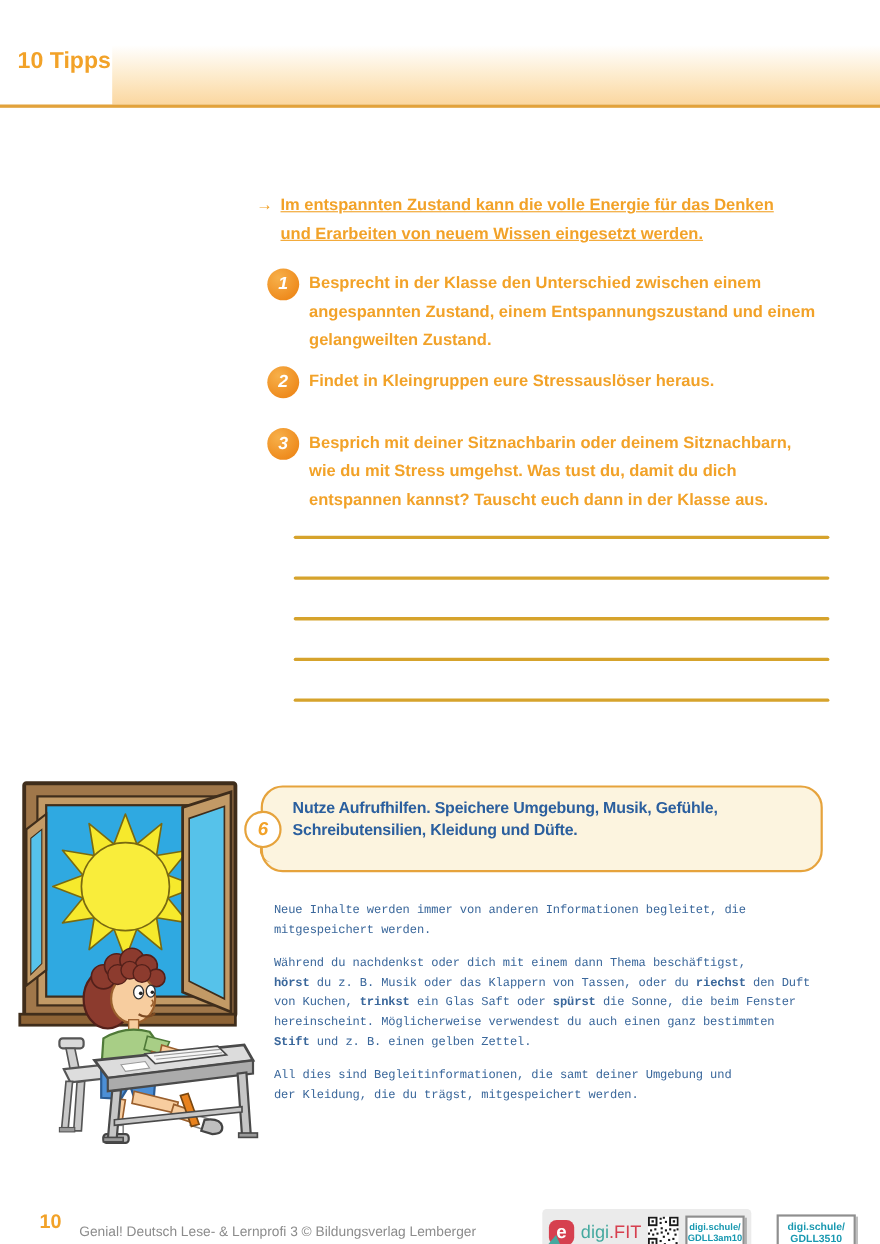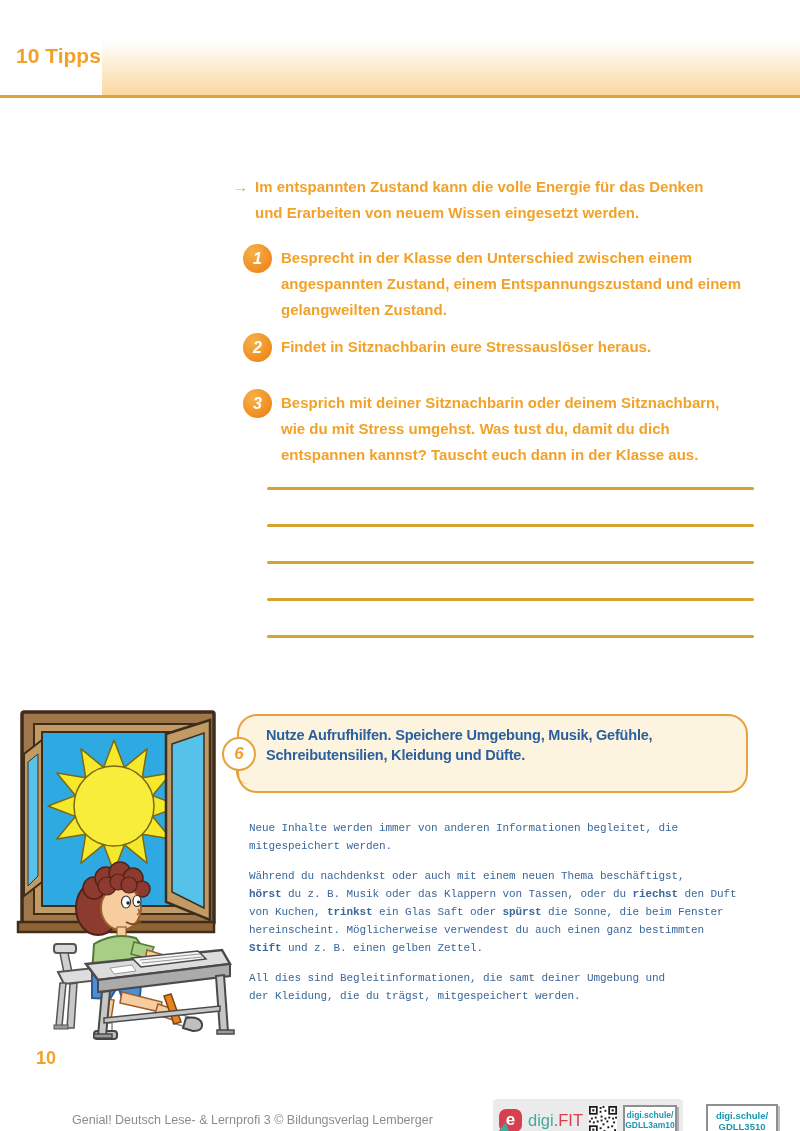--- a/index.html
+++ b/index.html
@@ -11,21 +11,21 @@
     background:linear-gradient(180deg,#ffffff 0%,#fdecce 50%,var(--banner-bottom,#fbd7a0) 100%);}
   .header-title{position:absolute;left:16px;top:16px;font-size:21px;font-weight:bold;
     color:var(--orange,#f2a228);}
   .header-rule{position:absolute;left:0;top:67px;width:800px;height:3px;
     background:var(--rule-orange,#e2a23b);}
 
   
   .intro{position:absolute;left:233px;top:146px;display:flex;gap:7px;
     color:var(--orange,#f2a228);font-weight:bold;font-size:15px;line-height:26px;}
   .intro-arrow{flex:0 0 auto;}
-  .intro-text{white-space:pre-line;}
+  .intro-text{white-space:pre-line;text-decoration:underline;}
 
   
   .task{position:absolute;left:243px;}
   .task-num{position:absolute;left:0;top:-1px;width:29px;height:29px;border-radius:50%;
     background:radial-gradient(circle at 35% 30%,#f7b04a,var(--orange-deep,#ee8a1c) 75%);
     color:#fff;font-style:italic;font-weight:bold;font-size:16px;
     display:flex;align-items:center;justify-content:center;}
   .task-text{display:block;margin-left:38px;width:515px;color:var(--orange,#f2a228);
     font-weight:bold;font-size:15px;line-height:26px;white-space:pre-line;}
   .task-1{top:217px;} .task-2{top:306px;} .task-3{top:362px;}
@@ -52,21 +52,21 @@
   
   .body-text{position:absolute;left:249px;top:791px;width:545px;
     color:var(--body-text,#3a679b);font-size:11px;line-height:18px;letter-spacing:-0.1px;font-family:Liberation Mono, monospace;}
   .para{margin:0 0 12px 0;white-space:pre-line;}
   .para b{font-weight:bold;}
 
   
   .illustration{position:absolute;left:14px;top:682px;width:224px;height:330px;}
 
   
-  .page-num{position:absolute;left:36px;top:1020px;font-size:18px;font-weight:bold;
+  .page-num{position:absolute;left:36px;top:1072px;font-size:18px;font-weight:bold;
     color:var(--orange,#f2a228);}
   .credit{position:absolute;left:72px;top:1085px;font-size:12.5px;color:var(--footer-grey,#8c8c8c);}
   .digifit{position:absolute;left:493px;top:1071px;width:190px;height:42px;box-sizing:border-box;
     background:#ebebeb;border-radius:4px;display:flex;align-items:center;
     justify-content:space-between;padding:0 6px;}
   .e-badge{position:relative;flex:0 0 auto;width:23px;height:23px;border-radius:7px;
     background:var(--fit-red,#d6404f);color:#fff;font-weight:bold;font-size:17px;
     display:flex;align-items:center;justify-content:center;}
   .e-cursor{position:absolute;left:2px;bottom:-3px;width:0;height:0;
     border-left:8px solid var(--digi-teal,#45a99f);
@@ -101,21 +101,21 @@
   </div>
 
   <div class="task task-1">
     <span class="task-num">1</span>
     <span class="task-text">Besprecht in der Klasse den Unterschied zwischen einem
 angespannten Zustand, einem Entspannungszustand und einem
 gelangweilten Zustand.</span>
   </div>
   <div class="task task-2">
     <span class="task-num">2</span>
-    <span class="task-text">Findet in Sitznachbarin eure Stressauslöser heraus.</span>
+    <span class="task-text">Findet in Kleingruppen eure Stressauslöser heraus.</span>
   </div>
   <div class="task task-3">
     <span class="task-num">3</span>
     <span class="task-text">Besprich mit deiner Sitznachbarin oder deinem Sitznachbarn,
 wie du mit Stress umgehst. Was tust du, damit du dich
 entspannen kannst? Tauscht euch dann in der Klasse aus.</span>
   </div>
 
   <div class="writing-lines">
       <div class="wline" style="top: 0px;"></div>
@@ -209,21 +209,21 @@
   <div class="tip-box">
     <span class="tip-badge">6</span>
     <span class="tip-badge-tail"></span>
     <span class="tip-line">Nutze Aufrufhilfen. Speichere Umgebung, Musik, Gefühle,</span>
     <span class="tip-line">Schreibutensilien, Kleidung und Düfte.</span>
   </div>
 
   <div class="body-text">
     <p class="para"><span>Neue Inhalte werden immer von anderen Informationen begleitet, die
 mitgespeichert werden.</span></p>
-    <p class="para"><span>Während du nachdenkst oder auch mit einem neuen Thema beschäftigst,
+    <p class="para"><span>Während du nachdenkst oder dich mit einem dann Thema beschäftigst,
 </span><b>hörst</b><span> du z. B. Musik oder das Klappern von Tassen, oder du </span><b>riechst</b><span> den Duft
 von Kuchen, </span><b>trinkst</b><span> ein Glas Saft oder </span><b>spürst</b><span> die Sonne, die beim Fenster
 hereinscheint. Möglicherweise verwendest du auch einen ganz bestimmten
 </span><b>Stift</b><span> und z. B. einen gelben Zettel.</span></p>
     <p class="para"><span>All dies sind Begleitinformationen, die samt deiner Umgebung und
 der Kleidung, die du trägst, mitgespeichert werden.</span></p>
   </div>
 
   <span class="page-num">10</span>
   <span class="credit">Genial! Deutsch Lese- &amp; Lernprofi 3 © Bildungsverlag Lemberger</span>

